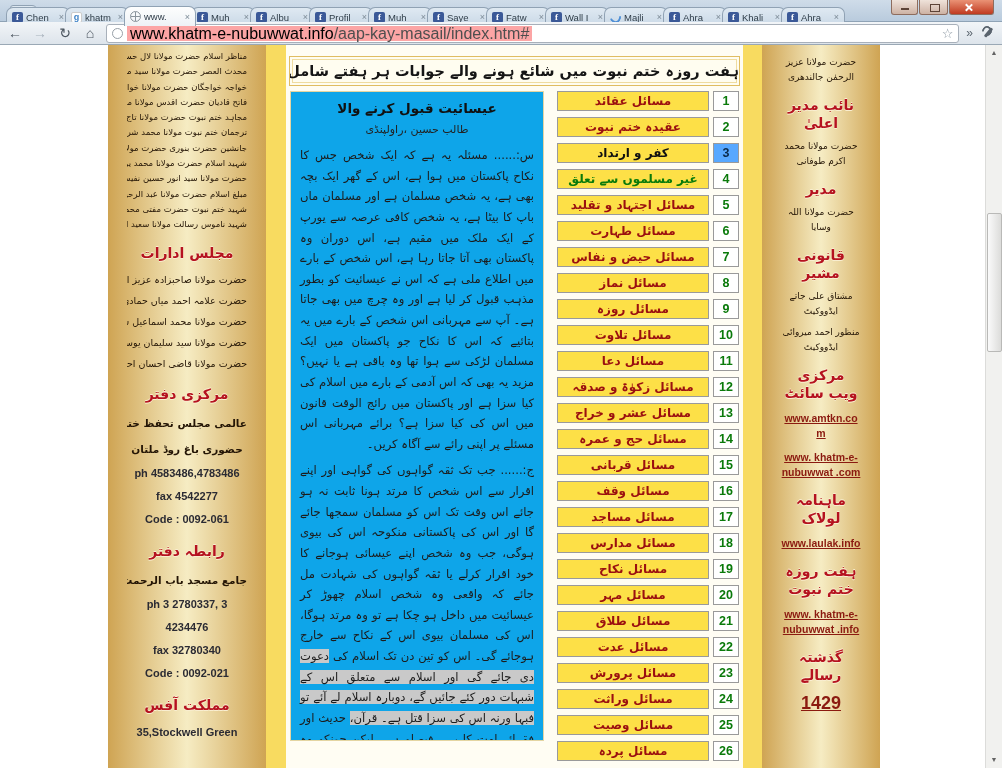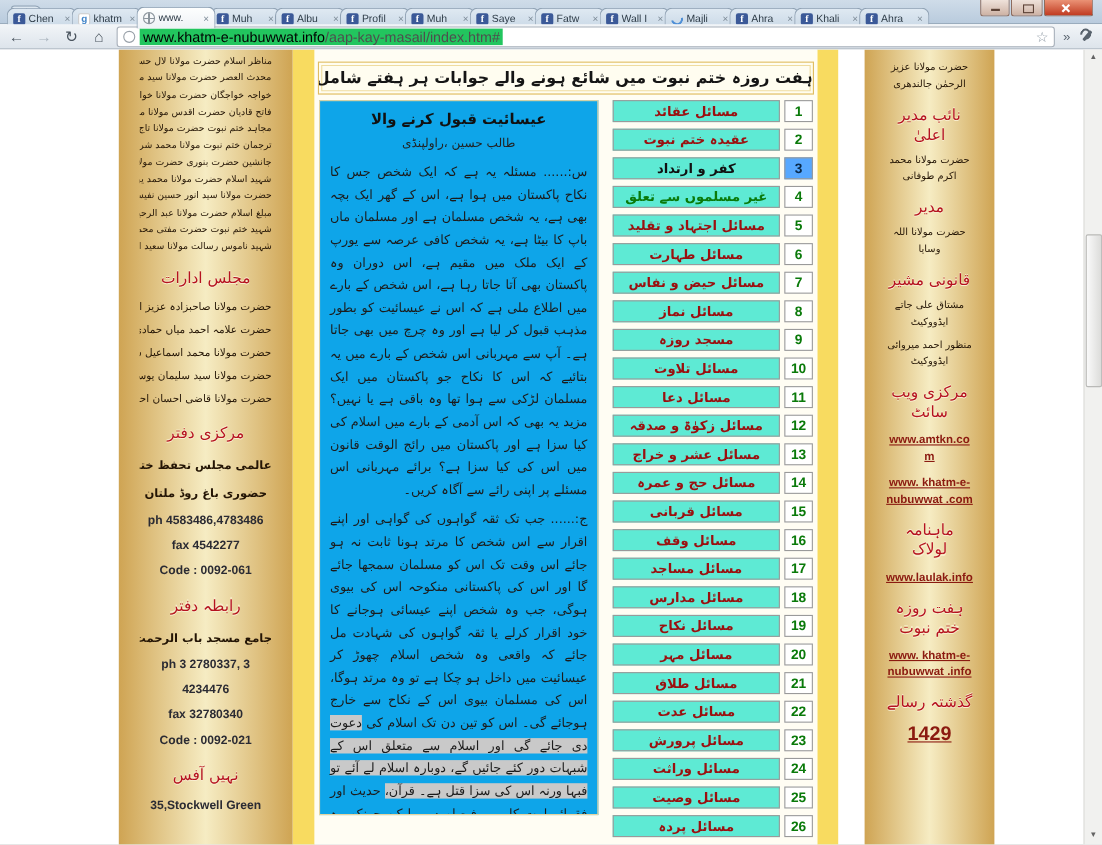--- a/index.html
+++ b/index.html
@@ -38,42 +38,42 @@
   .wc-close::before,.wc-close::after{content:"";position:absolute;left:18px;top:2.5px;width:1.8px;height:9px;background:#fff;}
   .wc-close::before{transform:rotate(45deg);}
   .wc-close::after{transform:rotate(-45deg);}
   #toolbar{position:absolute;left:0;top:22px;width:1002px;height:23px;
     background:linear-gradient(#f2f5f8,#dde4eb);border-bottom:1px solid #9aa8b5;box-sizing:border-box;
     display:flex;align-items:center;padding:0 6px;gap:7px;}
   .navbtn{font-size:14px;color:#4a545e;width:18px;text-align:center;line-height:18px;}
   .navbtn.disabled{color:#a8b2bc;}
   #omnibox{flex:1;height:17px;background:#fff;border:1px solid #a8b0ba;border-radius:3px;
     display:flex;align-items:center;padding:0 5px;gap:4px;max-width:850px;}
-  #urlsel{background:#22c55e;padding:0 3px;font-size:13px;line-height:15px;white-space:nowrap;}
+  #urlsel{background:#fca5a5;padding:0 3px;font-size:16px;line-height:15px;white-space:nowrap;}
   #urlsel .dom{color:#000;}
   #urlsel .path{color:#4e4e4e;}
   .obglobe{width:11px;height:11px;flex:0 0 11px;border:1.5px solid #98a0a8;border-radius:50%;box-sizing:border-box;}
   #star{margin-left:auto;font-size:13px;color:#8b97a2;}
   #chev{font-size:12px;color:#5a646e;}
   #wrench{width:16px;height:16px;position:relative;}
   #wrench::before{content:"";position:absolute;left:7px;top:2px;width:3px;height:11px;background:#5a646e;transform:rotate(40deg);border-radius:1px;}
   #wrench::after{content:"";position:absolute;left:2px;top:1px;width:6px;height:6px;border:2.5px solid #5a646e;border-radius:50%;border-bottom-color:transparent;transform:rotate(40deg);}
   
   #pagearea{position:absolute;left:0;top:45px;width:1002px;height:723px;background:#fff;overflow:hidden;}
   .decor{position:absolute;top:0;bottom:0;background:linear-gradient(90deg,#cfa453,#f6ecc3 50%,#cfa453);overflow:hidden;}
   .decor .edge{position:absolute;top:0;bottom:0;width:18px;z-index:2;
     background:linear-gradient(90deg,#b3boa0 0,#c9a04e 0 3px,#42200f 3px 14px,#c9a04e 14px 16px,#7a4426 16px 18px);}
   .decor .edge.r{transform:scaleX(-1);right:0;}
   .decor .edge.l{left:0;}
   #decorL{left:108px;width:158px;}
-  #decorR{left:762px;width:118px;margin-left:24px;}
+  #decorR{left:762px;width:118px;}
   .decor-inner{position:absolute;left:19px;right:19px;top:0;bottom:0;direction:rtl;text-align:center;padding-top:4px;}
   .n1{font-size:8.5px;line-height:15.3px;color:#241505;font-family:"DejaVu Sans",sans-serif;white-space:nowrap;overflow:hidden;}
   .n2{font-size:9.5px;line-height:21px;color:#241505;font-family:"DejaVu Sans",sans-serif;white-space:nowrap;overflow:hidden;}
-  .h{font-size:14px;line-height:18px;font-weight:normal;color:#b5121f;margin:11px 0 7px;
+  .h{font-size:14px;line-height:18px;font-weight:bold;color:#b5121f;margin:11px 0 7px;
      font-family:"DejaVu Sans",sans-serif;text-shadow:0 1px 0 #f9eed0,0 -1px 0 #f9eed0;}
   .t{font-size:10.5px;line-height:26px;font-weight:bold;color:#241505;font-family:"DejaVu Sans",sans-serif;white-space:nowrap;overflow:hidden;}
   .l{font-size:11px;line-height:23px;font-weight:bold;color:#2b2b33;direction:ltr;}
   .lk{font-size:10.5px;line-height:15px;font-weight:bold;color:#8b1a10;text-decoration:underline;direction:ltr;
       margin:9px 0;word-break:break-all;cursor:pointer;}
   .lkb{font-size:18px;line-height:18px;font-weight:bold;color:#8b1a10;text-decoration:underline;direction:ltr;margin:10px 0;cursor:pointer;}
   #decorR .n2{white-space:normal;line-height:15px;font-size:9px;margin:6px 0;}
   .strip{position:absolute;top:0;bottom:0;background:#f8db60;}
   #stripL{left:266px;width:20px;}
   #stripR{left:743px;width:19px;}
@@ -81,21 +81,21 @@
   #titlebox{margin:11px 3px 5px;height:28px;border:1px solid #e0bd62;background:#fffdf0;
     box-shadow:inset 0 0 0 2px #fffdf0,inset 0 0 0 3px #efdCA0;
     text-align:center;direction:rtl;font-family:"DejaVu Sans",sans-serif;
     font-size:14.5px;font-weight:bold;color:#151515;line-height:28px;overflow:hidden;white-space:nowrap;}
   #cols{display:flex;direction:rtl;gap:13px;padding:0 4px;}
   
   #menu{width:182px;flex:0 0 182px;}
   .mrow{display:flex;direction:rtl;gap:4px;height:20px;margin-bottom:6px;cursor:pointer;}
   .mnum{width:26px;flex:0 0 26px;border:1px solid #9a9a9a;background:#fff;box-sizing:border-box;
     text-align:center;font-size:12.5px;font-weight:bold;color:#0a7a0a;line-height:18px;direction:ltr;}
-  .mlabel{flex:1;border:1px solid #9a9a9a;background:#5eead4;box-sizing:border-box;text-align:center;
+  .mlabel{flex:1;border:1px solid #9a9a9a;background:#fde047;box-sizing:border-box;text-align:center;
     font-family:"DejaVu Sans",sans-serif;font-size:12px;font-weight:bold;color:#9b1010;line-height:18px;
     white-space:nowrap;overflow:hidden;}
   .mrow .sel-num{background:#57a8ff;color:#0a2a4a;}
   .mrow .sel-label{color:#111;}
   
   #article{flex:1;border:1px solid #e4d5a2;background:#0ea5e9;margin-bottom:4px;height:650px;
     box-sizing:border-box;padding:8px 9px;direction:rtl;font-family:"DejaVu Sans",sans-serif;overflow:hidden;}
   #art-h{text-align:center;font-size:13.5px;font-weight:bold;color:#111;margin-bottom:7px;}
   #art-a{text-align:center;font-size:11px;color:#222;margin-bottom:9px;}
   .art-p{font-size:11.6px;line-height:1.78;color:#1c1c1c;text-align:justify;margin-bottom:6px;}
@@ -283,21 +283,21 @@
 
           <div class="t">جامع مسجد باب الرحمت (ٹرسٹ)</div>
 
 
           <div class="l">ph 3 2780337, 3 4234476</div>
 
           <div class="l">fax 32780340</div>
 
           <div class="l">Code : 0092-021</div>
 
-          <div class="h">نہیں آفس</div>
+          <div class="h">مملکت آفس</div>
 
           <div class="l">35,Stockwell Green</div>
 
         </div>
     </div>
 
     <div id="content">
       <div id="titlebox">ہفت روزہ ختم نبوت میں شائع ہونے والے جوابات ہر ہفتے شامل کئے جاتے ہیں</div>
       <div id="cols">
 
@@ -338,21 +338,21 @@
               <span class="mlabel">مسائل حیض و نفاس</span>
             </div>
 
             <div class="mrow">
               <span class="mnum">8</span>
               <span class="mlabel">مسائل نماز</span>
             </div>
 
             <div class="mrow">
               <span class="mnum">9</span>
-              <span class="mlabel">مسجد روزہ</span>
+              <span class="mlabel">مسائل روزہ</span>
             </div>
 
             <div class="mrow">
               <span class="mnum">10</span>
               <span class="mlabel">مسائل تلاوت</span>
             </div>
 
             <div class="mrow">
               <span class="mnum">11</span>
               <span class="mlabel">مسائل دعا</span>

